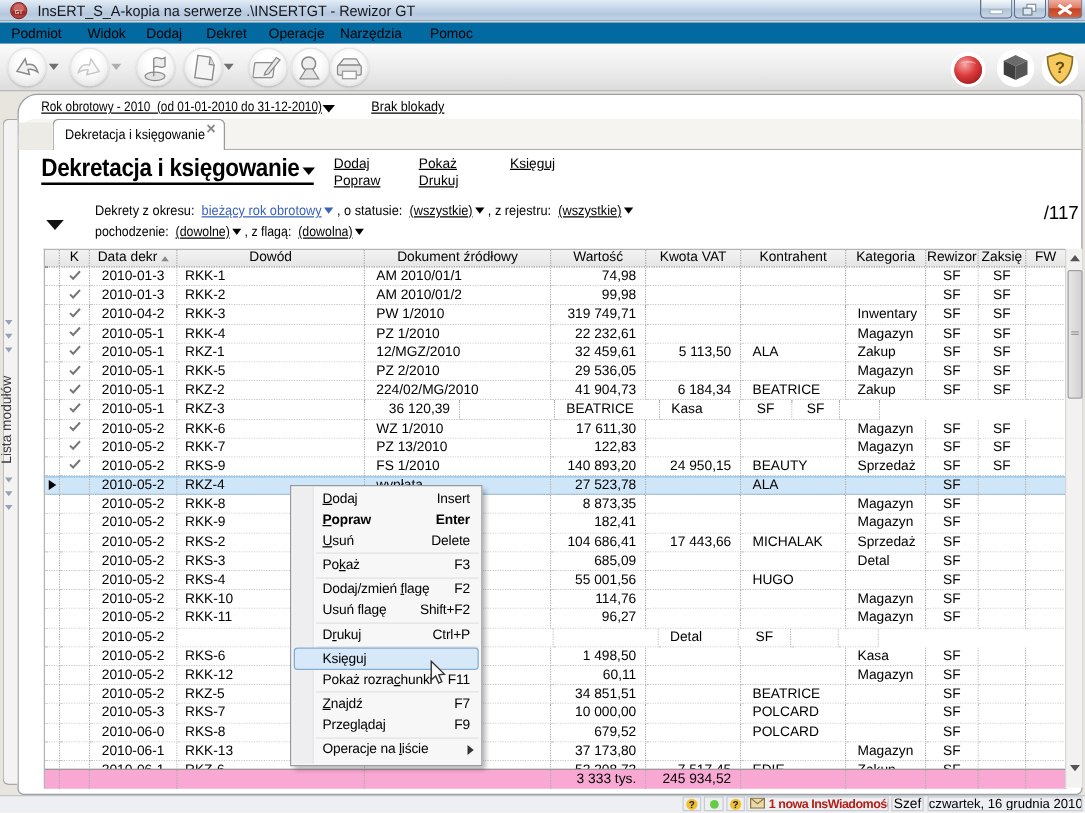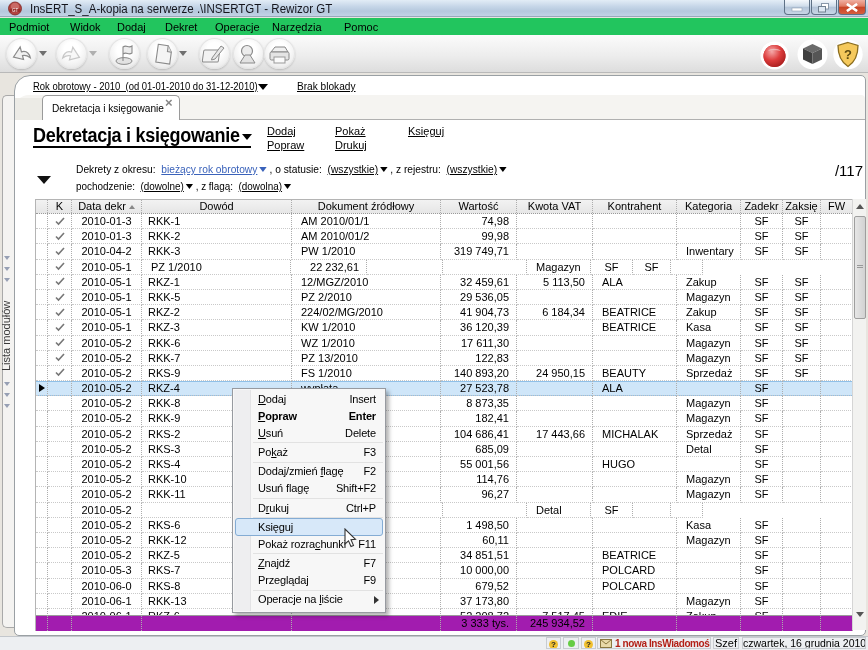--- a/index.html
+++ b/index.html
@@ -5,21 +5,21 @@
 body{font-family:"Liberation Sans",sans-serif;font-size:11px;color:#000;background:#e8e5df;position:relative}
 .abs{position:absolute}
 
 #titlebar{left:0;top:0;width:868px;height:17px;background:linear-gradient(180deg,#e2ecf6 0%,#c6d6e8 40%,#b5c8dd 70%,#c2d2e5 100%);border-bottom:1px solid #98a8bb}
 #titletext{left:30px;top:2px;font-size:12px;color:#15151c;transform:scaleX(0.96);transform-origin:0 0;white-space:nowrap}
 .winbtn{top:0;height:15px;border:1px solid #5e7186;border-top:none;border-radius:0 0 4px 4px}
 #btnmin{left:784px;width:26px;background:linear-gradient(180deg,#f4f8fc,#cfdcea 45%,#b3c4d8 50%,#c8d6e6)}
 #btnmax{left:811px;width:26px;background:linear-gradient(180deg,#f4f8fc,#cfdcea 45%,#b3c4d8 50%,#c8d6e6)}
 #btnclose{left:838px;width:28px;background:linear-gradient(180deg,#f0b0a2,#e07a62 45%,#c74325 50%,#d65f3e)}
 
-#menubar{left:0;top:18px;width:868px;height:17px;background:#22c55e}
+#menubar{left:0;top:18px;width:868px;height:17px;background:#0369a1}
 .mi{position:absolute;top:3px}
 
 #toolbar{left:0;top:35px;width:868px;height:38px;background:linear-gradient(180deg,#fbfbfb,#ededed 55%,#dddddd);border-bottom:1px solid #b9b9b9}
 .circ{position:absolute;top:3px;width:31px;height:31px;border-radius:50%;background:radial-gradient(circle at 50% 38%,#ffffff 30%,#f1f1f1 62%,#dadada 100%);box-shadow:0 1px 2px rgba(0,0,0,0.18), inset 0 0 0 1px #e4e4e4}
 .tcaret{position:absolute;top:16px;width:0;height:0;border-left:4px solid transparent;border-right:4px solid transparent;border-top:5px solid #6f6f6f}
 
 #panel{left:14px;top:75px;width:852px;height:561px;background:#fff;border:1px solid #9aa0a4;border-radius:16px 5px 5px 5px}
 #lstrip{left:2px;top:95px;width:12px;height:533px;background:#f4f3f1;border:1px solid #a9a9a9;border-radius:5px 0 0 5px;border-right:none}
 .chev{position:absolute;left:4px;width:0;height:0;border-left:3.5px solid transparent;border-right:3.5px solid transparent;border-top:4.5px solid #97a0b4}
 #lstriptext{left:0px;top:293px;width:14px;font-size:11px;color:#3a3a3a;transform:rotate(180deg);writing-mode:vertical-rl;height:86px;text-align:center;white-space:nowrap}
@@ -57,21 +57,21 @@
 .row .c{border-bottom:1px dotted #c9c9c9}
 .ci{width:12px}.ck{width:24px;text-align:center}.cd{width:70px;text-align:center}
 .cl{width:150px;padding-left:6px}.cl2{width:149px;padding-left:9px}
 .cr{width:76px;text-align:right;padding-right:7px}
 .cl3{width:84px;padding-left:9px}
 .cl3+.cl3{width:64px}
 .cc{width:42px;text-align:center}.cc2{width:38px;text-align:center}.cf{width:32px}
 .ck svg{vertical-align:middle;margin-top:-2px}
 .row.sel{background:#cfe6f9;box-shadow:inset 0 1px 0 #8fc0e8, inset 0 -1px 0 #8fc0e8}
 .tri-r{width:0;height:0;border-top:4.5px solid transparent;border-bottom:4.5px solid transparent;border-left:6px solid #000;margin:3px 0 0 3px}
-#tsum{display:flex;height:16px;border-top:1px solid #9a9a9a;background:#a21caf}
+#tsum{display:flex;height:16px;border-top:1px solid #9a9a9a;background:#f9a8d4}
 #tsum .c{border-bottom:none;line-height:15px}
 
 #sbar{left:852px;top:199px;width:14px;height:431px;background:#f2f2f0;border-left:1px solid #d5d5d5}
 .sarr{position:absolute;left:3px;width:0;height:0;border-left:4px solid transparent;border-right:4px solid transparent}
 #sthumb{position:absolute;left:1px;top:17px;width:12px;height:103px;background:linear-gradient(90deg,#e6e6e6,#d2d2d2);border:1px solid #9e9e9e;border-radius:2px}
 
 #cmenu{left:232px;top:388px;width:154px;background:#f7f7f7;border:1px solid #979aa0;box-shadow:3px 3px 4px rgba(0,0,0,0.30);padding:2px 0 4px}
 #cmenu .gut{position:absolute;left:1px;top:1px;bottom:1px;width:17px;background:#eeeef0;border-right:1px solid #e3e3e5}
 .mitem{position:relative;height:16.8px;line-height:16.8px;padding-left:25px;padding-right:9px;letter-spacing:-0.15px}
 .mitem .sc{float:right}
@@ -216,21 +216,21 @@
 <div id="thead">
 <div class="c ci"></div>
       <div class="c ck">K</div>
       <div class="c cd">Data dekr <span style="display:inline-block;width:0;height:0;border-left:3px solid transparent;border-right:3px solid transparent;border-bottom:4px solid #888;margin-left:3px"></span></div>
       <div class="c cl" style="padding-left:0;justify-content:center">Dowód</div>
       <div class="c cl2" style="padding-left:0;justify-content:center">Dokument źródłowy</div>
       <div class="c cr" style="padding-right:0;justify-content:center">Wartość</div>
       <div class="c cr" style="padding-right:0;justify-content:center">Kwota VAT</div>
       <div class="c cl3" style="padding-left:0;justify-content:center">Kontrahent</div>
       <div class="c cl3" style="padding-left:0;justify-content:center">Kategoria</div>
-      <div class="c cc">Zadekr</div>
+      <div class="c cc">Rewizor</div>
       <div class="c cc2">Zaksię</div>
       <div class="c cf" style="justify-content:center">FW</div>
 </div>
 <div id="tbody">
 <div class="row">
         <div class="c ci"></div>
         <div class="c ck"><svg width="10" height="9" viewBox="0 0 10 9">
             <path d="M1 4.5 L3.5 7 L9 1" stroke="#777" stroke-width="1.6" fill="none"></path>
           </svg></div>
         <div class="c cd">2010-01-3</div>
@@ -275,20 +275,21 @@
         <div class="c cc">SF</div>
         <div class="c cc2">SF</div>
         <div class="c cf"></div>
       </div>
 <div class="row">
         <div class="c ci"></div>
         <div class="c ck"><svg width="10" height="9" viewBox="0 0 10 9">
             <path d="M1 4.5 L3.5 7 L9 1" stroke="#777" stroke-width="1.6" fill="none"></path>
           </svg></div>
         <div class="c cd">2010-05-1</div>
+        <div class="c cl">RKK-4</div>
         <div class="c cl2">PZ 1/2010</div>
         <div class="c cr">22 232,61</div>
         <div class="c cr"></div>
         <div class="c cl3"></div>
         <div class="c cl3">Magazyn</div>
         <div class="c cc">SF</div>
         <div class="c cc2">SF</div>
         <div class="c cf"></div>
       </div>
 <div class="row">
@@ -339,21 +340,20 @@
         <div class="c cc2">SF</div>
         <div class="c cf"></div>
       </div>
 <div class="row">
         <div class="c ci"></div>
         <div class="c ck"><svg width="10" height="9" viewBox="0 0 10 9">
             <path d="M1 4.5 L3.5 7 L9 1" stroke="#777" stroke-width="1.6" fill="none"></path>
           </svg></div>
         <div class="c cd">2010-05-1</div>
         <div class="c cl">RKZ-3</div>
-        <div class="c cl2">KW 1/2010</div>
         <div class="c cr">36 120,39</div>
         <div class="c cr"></div>
         <div class="c cl3">BEATRICE</div>
         <div class="c cl3">Kasa</div>
         <div class="c cc">SF</div>
         <div class="c cc2">SF</div>
         <div class="c cf"></div>
       </div>
 <div class="row">
         <div class="c ci"></div>

